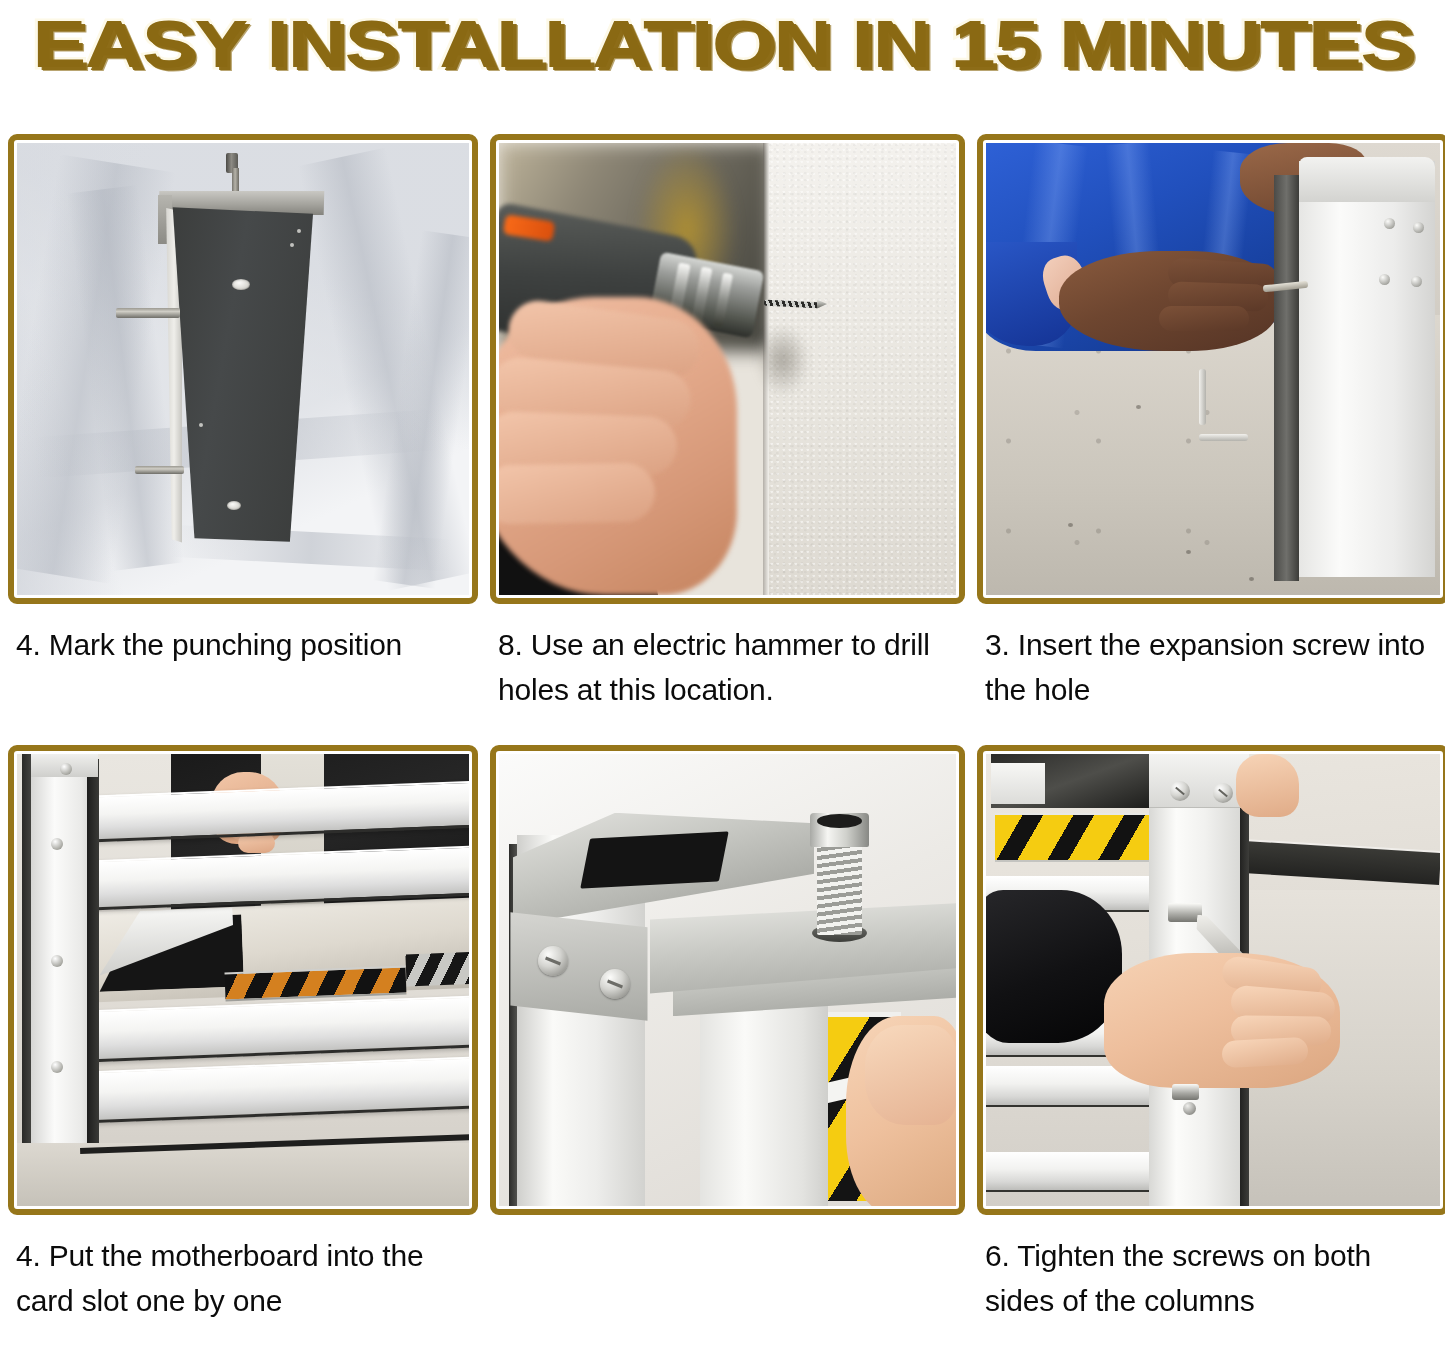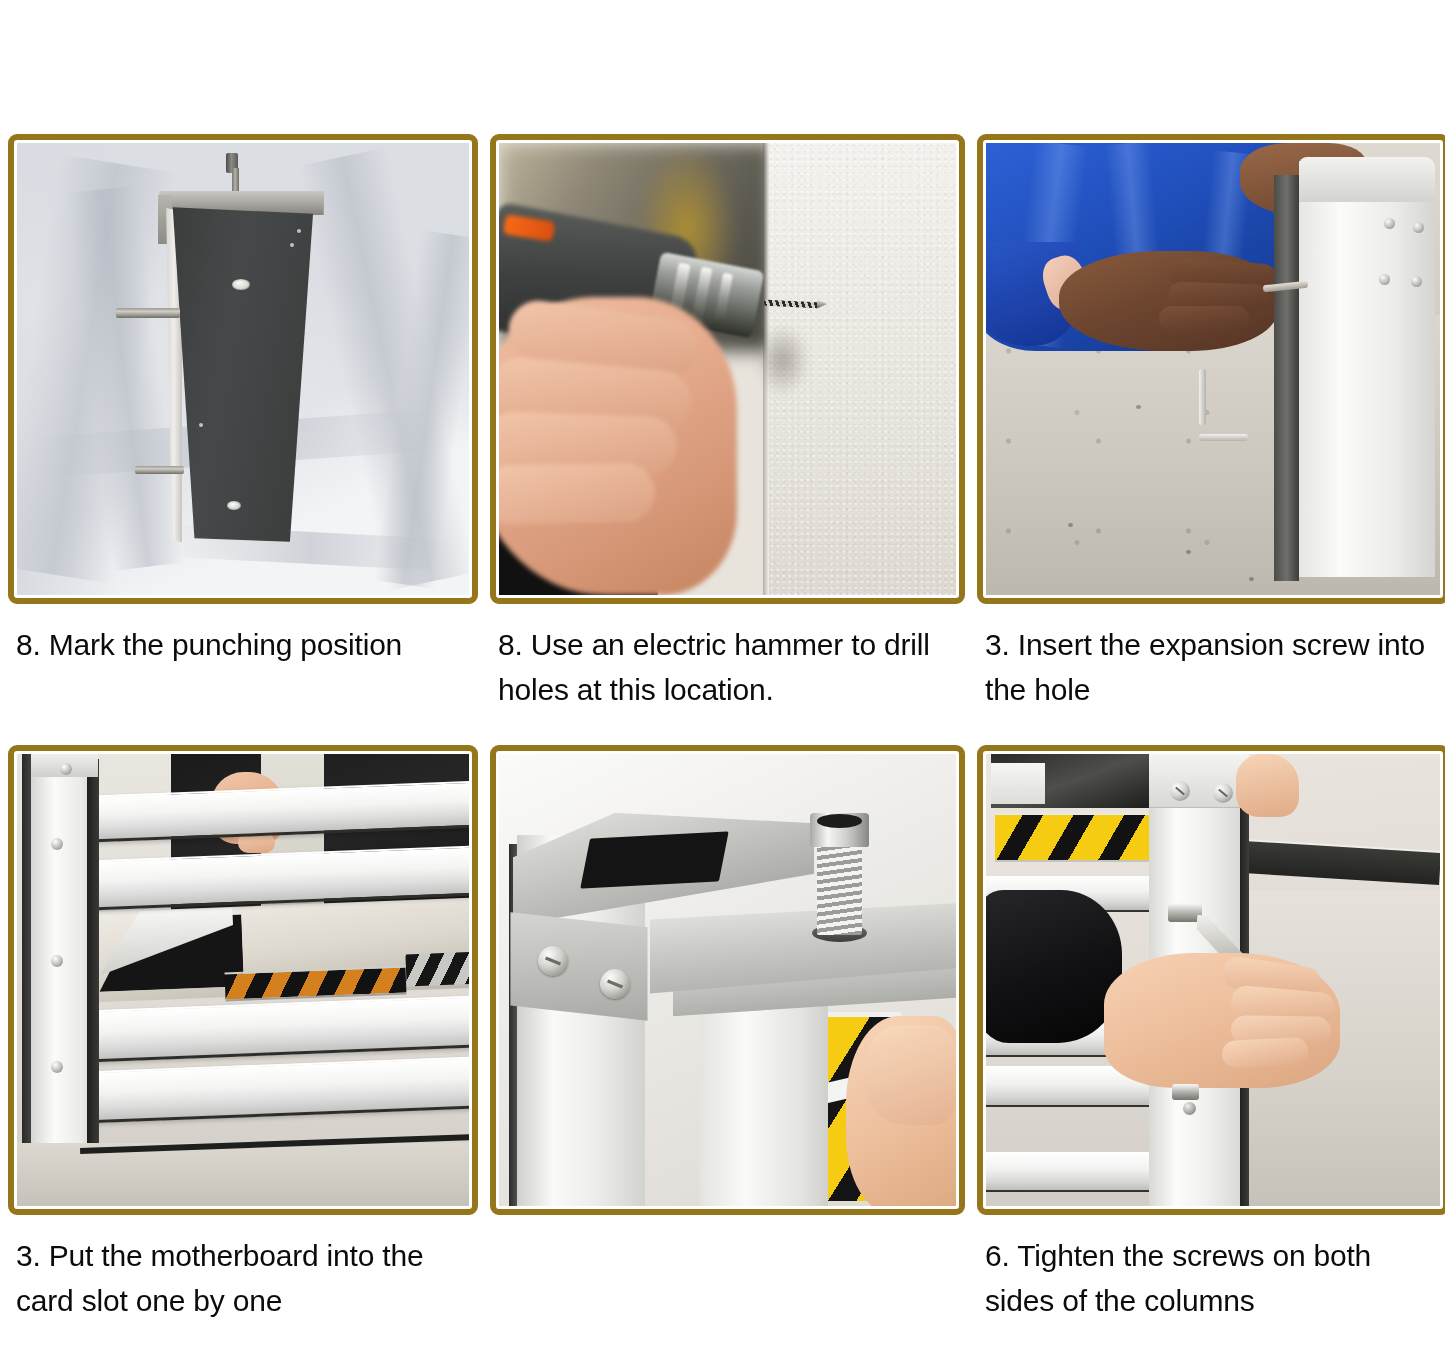--- a/index.html
+++ b/index.html
@@ -767,20 +767,23 @@
     position: absolute; left: 1%; top: 2%;
     width: 12%; height: 9%;
     background: linear-gradient(180deg, #f7f7f5, #dcdcd9);
   }
 </style>
 </head>
 <body>
 
 <div class="page">
 
+  <div class="title-bar">
+    <div class="title-text">EASY INSTALLATION IN 15 MINUTES</div>
+  </div>
 
   <div class="grid">
 
     <div class="cell row1">
       <div class="frame">
         <div class="photo">
           <div class="p1-bg"></div>
           <div class="p1-fold p1-f1"></div>
           <div class="p1-fold p1-f2"></div>
           <div class="p1-fold p1-f3"></div>
@@ -795,21 +798,21 @@
           <div class="p1-plate"></div>
           <div class="p1-hole p1-h1"></div>
           <div class="p1-hole p1-h2"></div>
           <div class="p1-pin p1-pin1"></div>
           <div class="p1-pin p1-pin2"></div>
           <div class="p1-dot p1-d1"></div>
           <div class="p1-dot p1-d2"></div>
           <div class="p1-dot p1-d3"></div>
         </div>
       </div>
-      <div class="caption">8. Mark the punching position</div>
+      <div class="caption">4. Mark the punching position</div>
     </div>
 
     <div class="cell row1">
       <div class="frame">
         <div class="photo">
           <div class="p2-bg"></div>
           <div class="p2-blur-top"></div>
           <div class="p2-blur-gold"></div>
           <div class="p2-wall"></div>
           <div class="p2-wall-edge"></div>
@@ -891,21 +894,21 @@
           <div class="p4-column"></div>
           <div class="p4-col-right-dark"></div>
           <div class="p4-col-top-plate"></div>
           <div class="p4-cs p4-cs0"></div>
           <div class="p4-cs p4-cs1"></div>
           <div class="p4-cs p4-cs2"></div>
           <div class="p4-cs p4-cs3"></div>
           <div class="p4-floor-line"></div>
         </div>
       </div>
-      <div class="caption">3. Put the motherboard into the card slot one by one</div>
+      <div class="caption">4. Put the motherboard into the card slot one by one</div>
     </div>
 
     <div class="cell row2">
       <div class="frame">
         <div class="photo">
           <div class="p5-bg"></div>
           <div class="p5-col-dark"></div>
           <div class="p5-col"></div>
           <div class="p5-hazard5"></div>
           <div class="p5-hazard-edge"></div>

